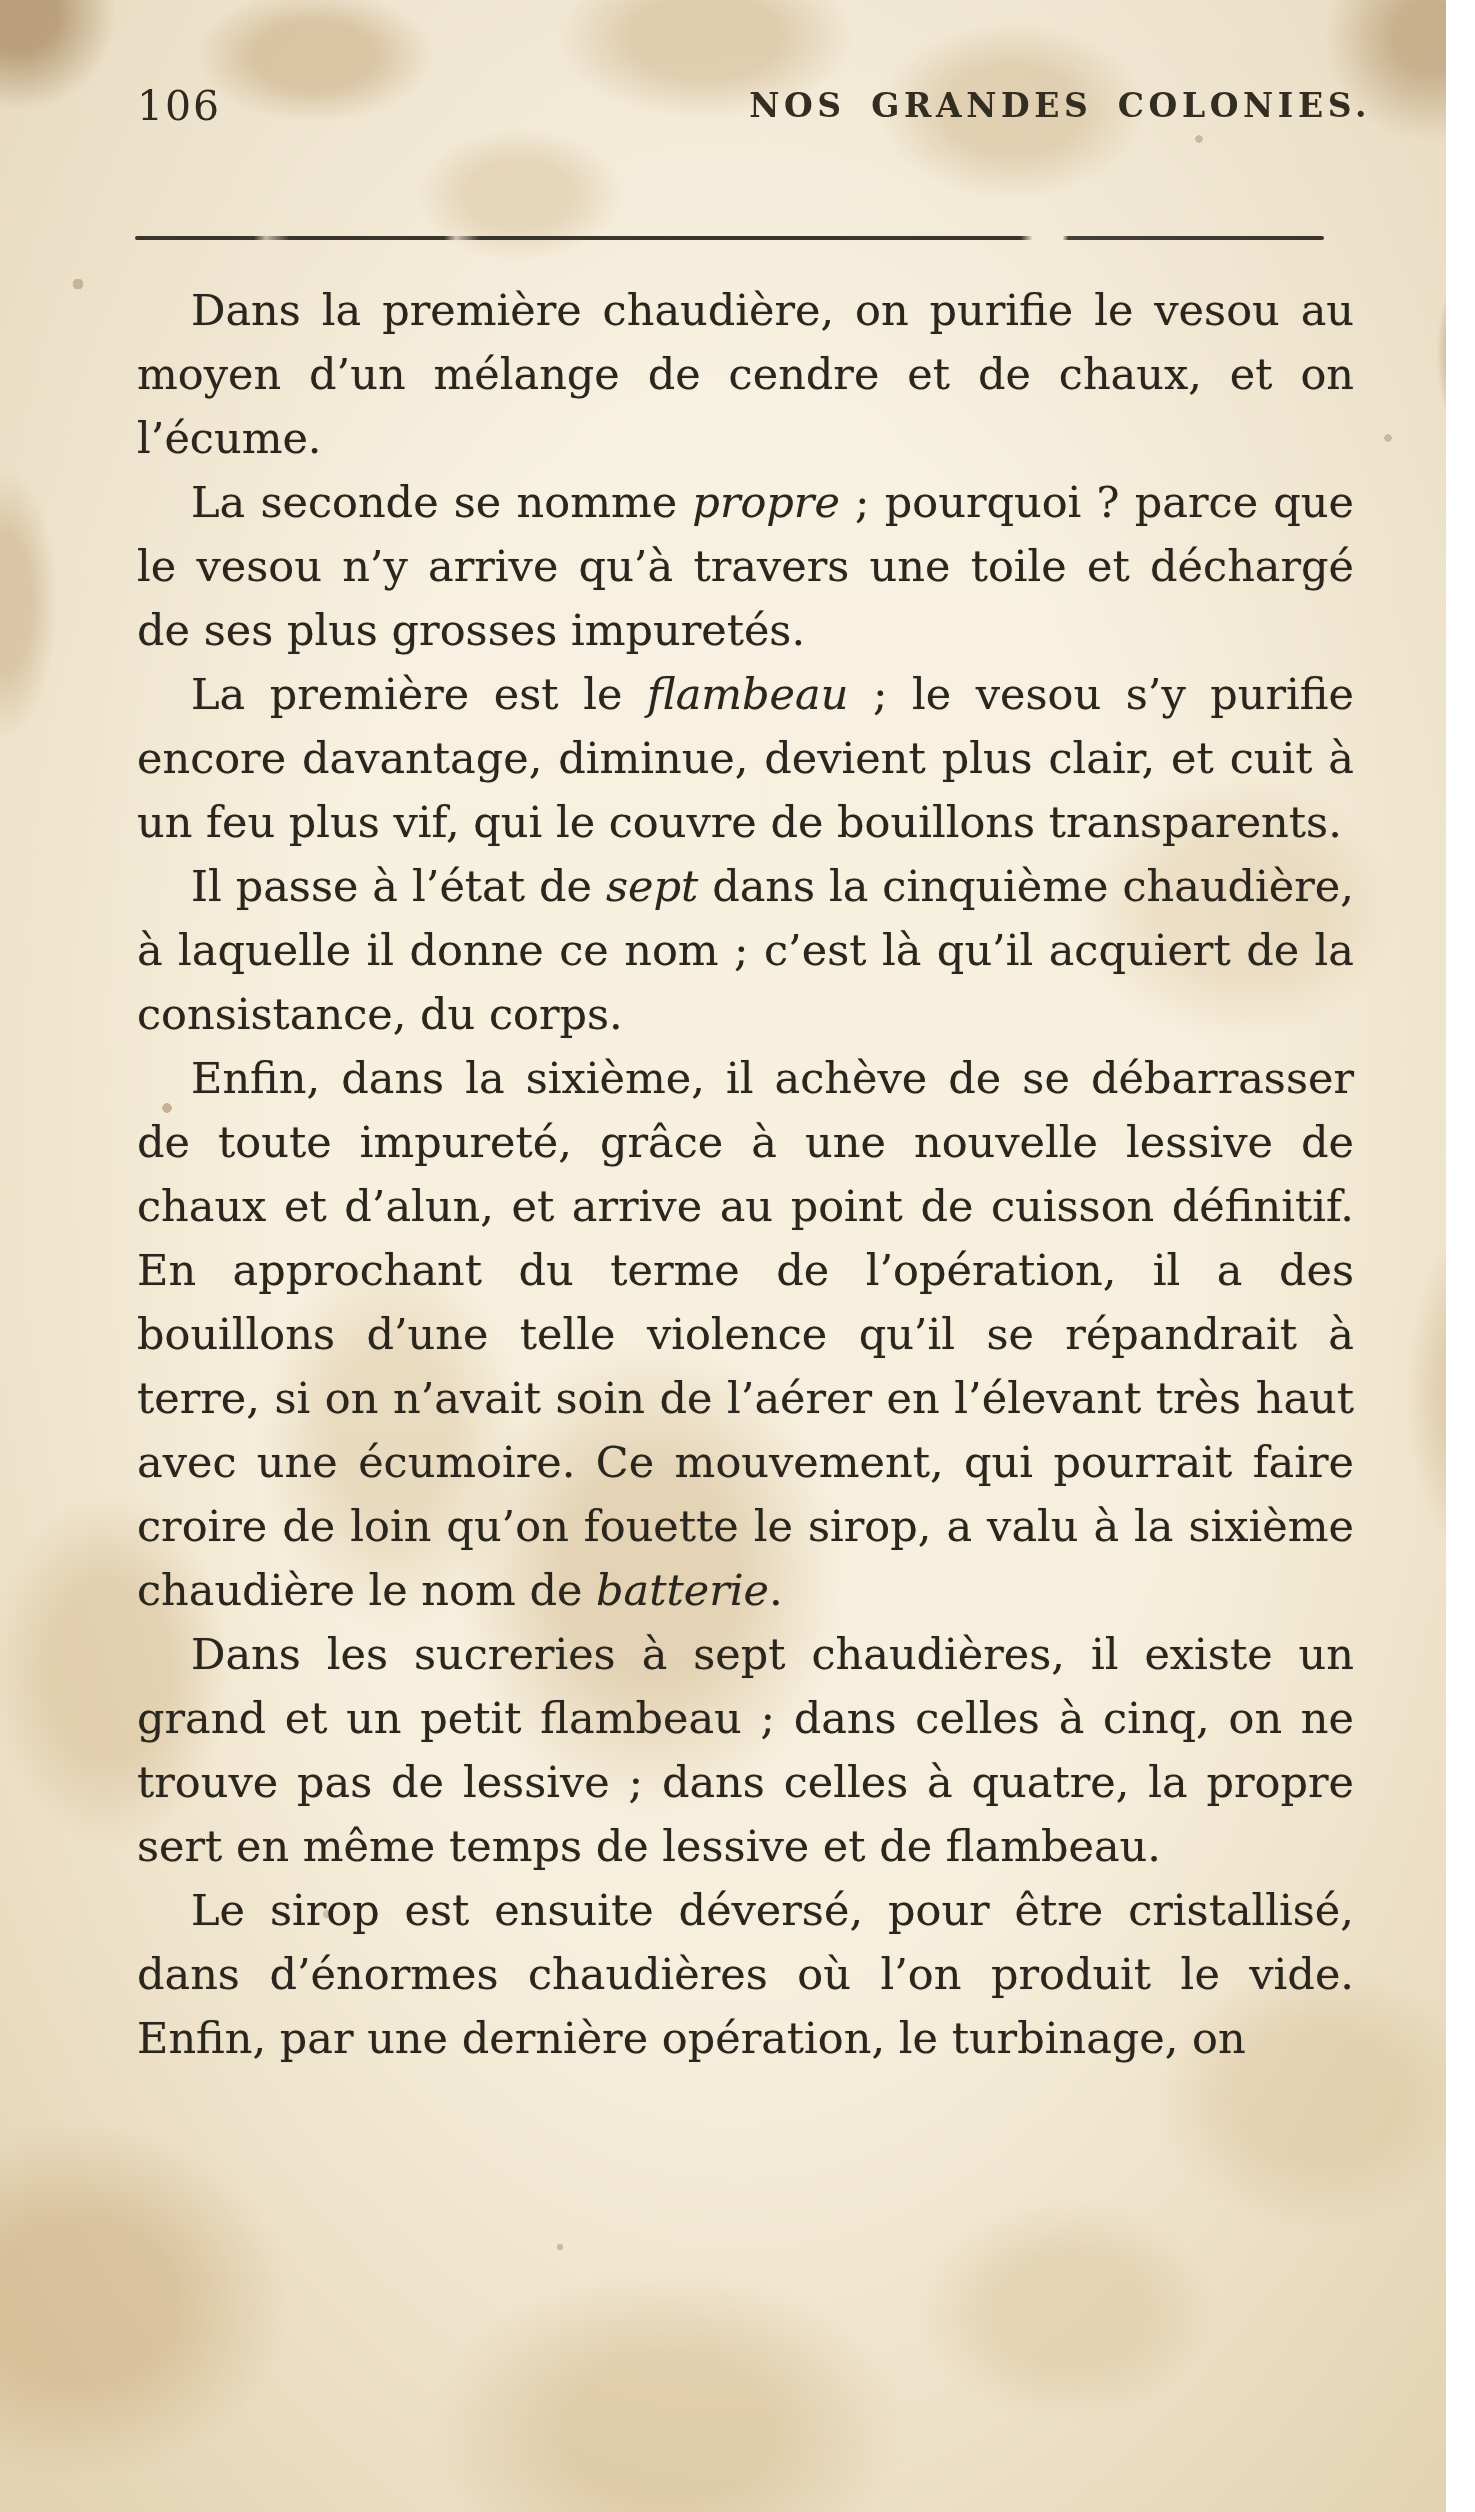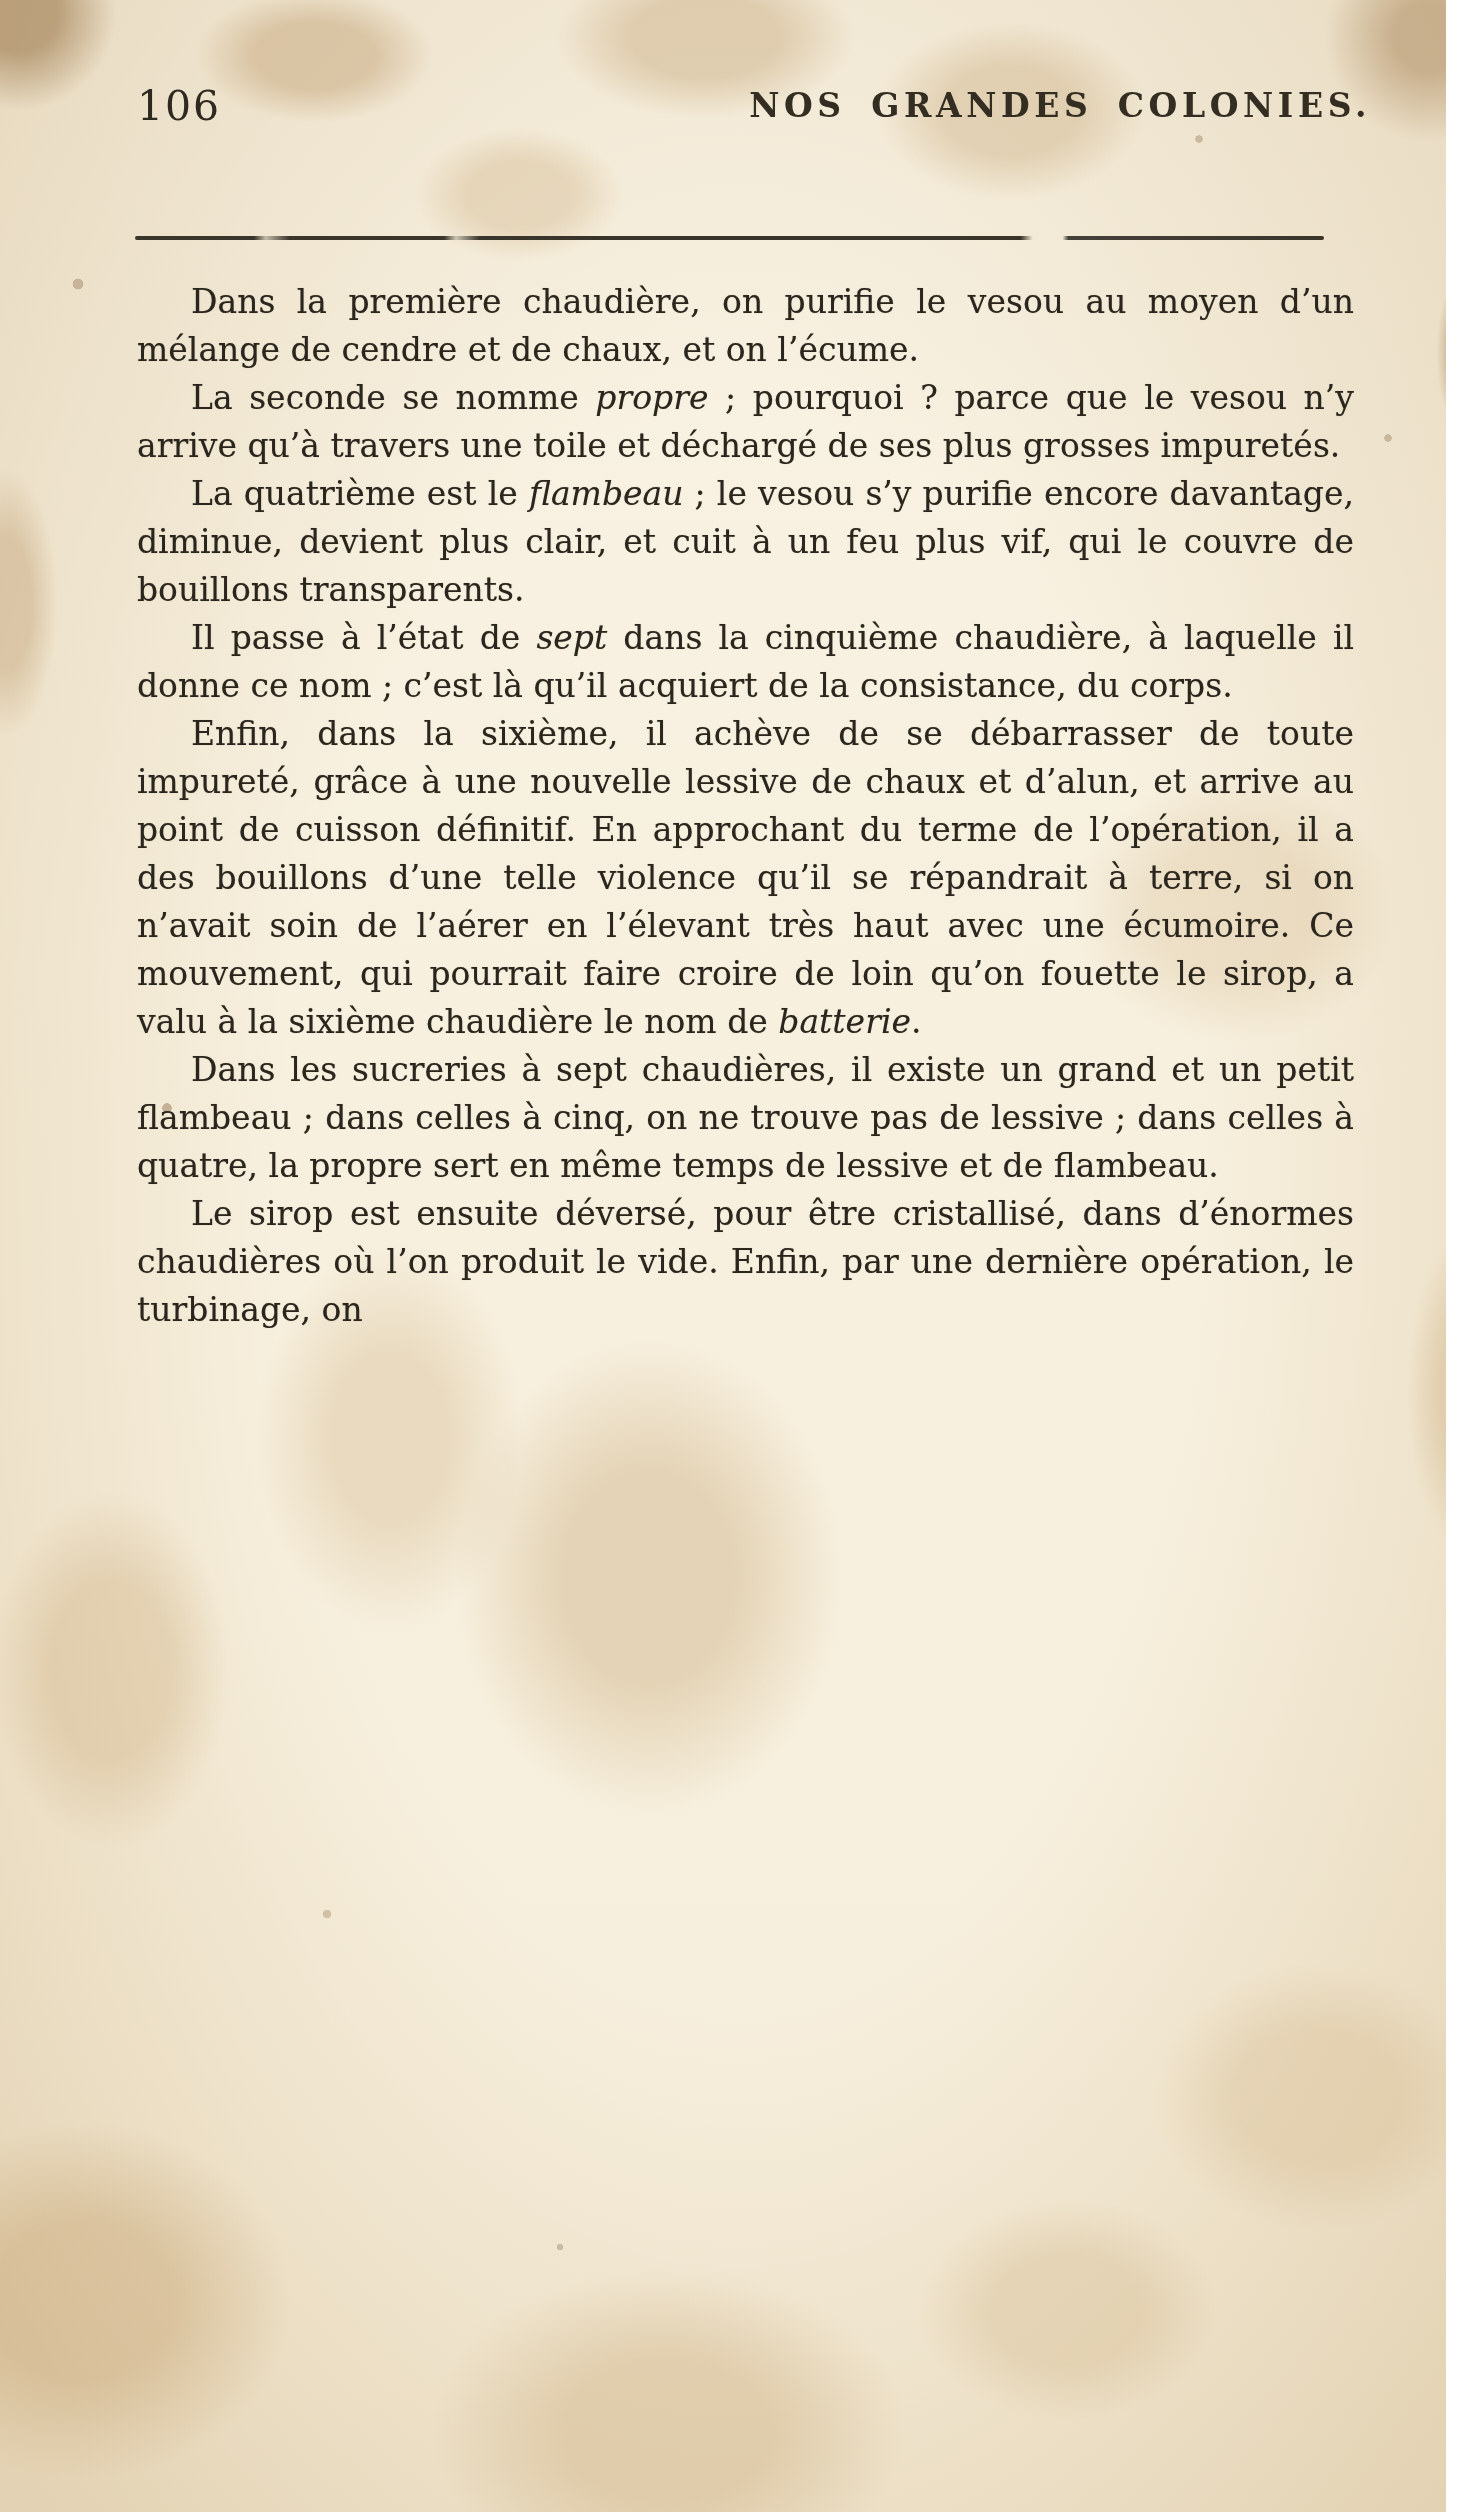--- a/index.html
+++ b/index.html
@@ -59,21 +59,21 @@
     background:linear-gradient(90deg,
       #3a352b 0%, #3a352b 10%, rgba(58,53,43,.25) 11%, #3a352b 13%,
       #3a352b 26%, rgba(58,53,43,.2) 27%, #3a352b 29%,
       #3a352b 74.5%, transparent 75.5%, transparent 78%,
       #44403a 78.5%, #3a352b 100%);
     border-radius:1.9px;
   }
 
   .body-text{
     position:absolute;top:278px;left:137px;width:1217px;
-    font-size:33px;line-height:48px;color:#2b261d;
+    font-size:43px;line-height:64px;color:#2b261d;
     text-align:justify;
     text-shadow:0 0 0.9px rgba(43,38,29,.35);
   }
   .body-text p{margin:0;text-indent:54px;}
   .body-text i{}
 </style>
 </head>
 <body>
 
 <div class="page">
@@ -81,21 +81,21 @@
   <div class="header-row">
     <span class="page-number">106</span>
     <span class="running-title">NOS GRANDES COLONIES.</span>
   </div>
 
   <div class="header-rule"></div>
 
   <div class="body-text" id="body-text">
       <p><span>Dans la première chaudière, on purifie le vesou au moyen d’un mélange de cendre et de chaux, et on l’écume.</span></p>
       <p><span>La seconde se nomme </span><i>propre</i><span> ; pourquoi ? parce que le vesou n’y arrive qu’à travers une toile et déchargé de ses plus grosses impuretés.</span></p>
-      <p><span>La quatrième est le </span><i>flambeau</i><span> ; le vesou s’y purifie encore davantage, diminue, devient plus clair, et cuit à un feu plus vif, qui le couvre de bouillons transparents.</span></p>
+      <p><span>La première est le </span><i>flambeau</i><span> ; le vesou s’y purifie encore davantage, diminue, devient plus clair, et cuit à un feu plus vif, qui le couvre de bouillons transparents.</span></p>
       <p><span>Il passe à l’état de </span><i>sept</i><span> dans la cinquième chaudière, à laquelle il donne ce nom ; c’est là qu’il acquiert de la consistance, du corps.</span></p>
       <p><span>Enfin, dans la sixième, il achève de se débarrasser de toute impureté, grâce à une nouvelle lessive de chaux et d’alun, et arrive au point de cuisson définitif. En approchant du terme de l’opération, il a des bouillons d’une telle violence qu’il se répandrait à terre, si on n’avait soin de l’aérer en l’élevant très haut avec une écumoire. Ce mouvement, qui pourrait faire croire de loin qu’on fouette le sirop, a valu à la sixième chaudière le nom de </span><i>batterie</i><span>.</span></p>
       <p><span>Dans les sucreries à sept chaudières, il existe un grand et un petit flambeau ; dans celles à cinq, on ne trouve pas de lessive ; dans celles à quatre, la propre sert en même temps de lessive et de flambeau.</span></p>
       <p><span>Le sirop est ensuite déversé, pour être cristallisé, dans d’énormes chaudières où l’on produit le vide. Enfin, par une dernière opération, le turbinage, on</span></p>
     </div>
 
 </div>
 
 
 </body></html>

